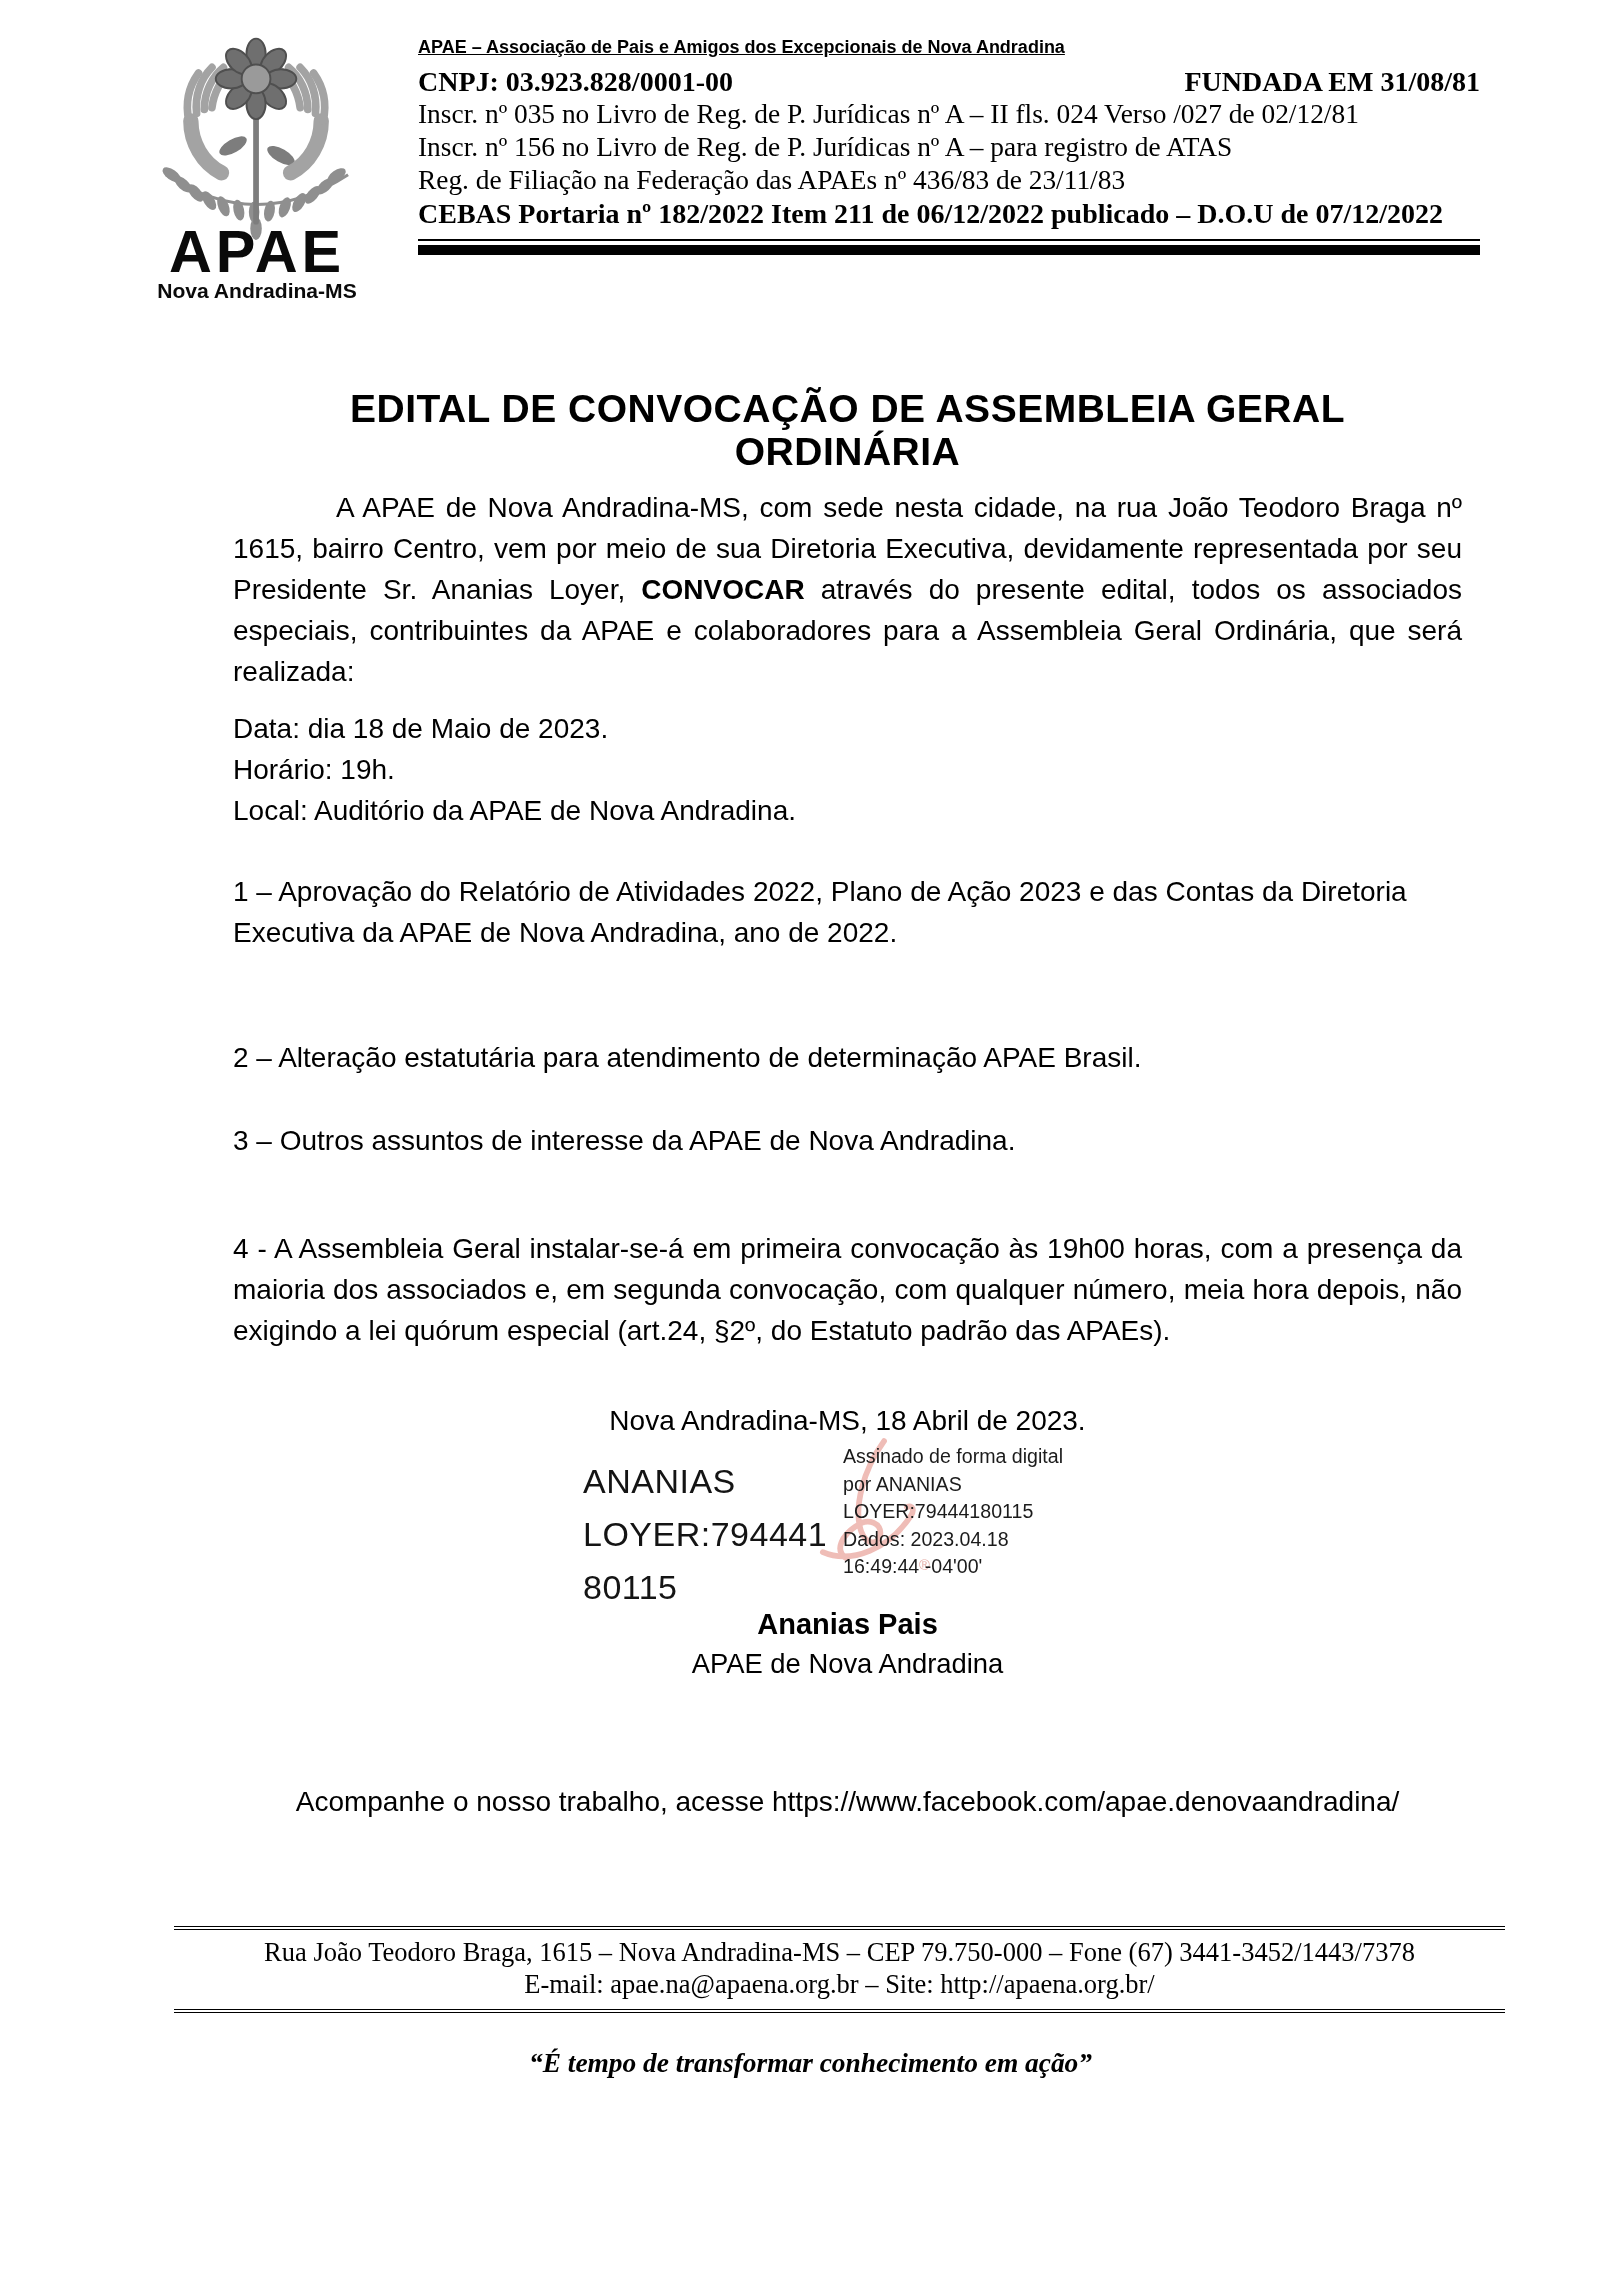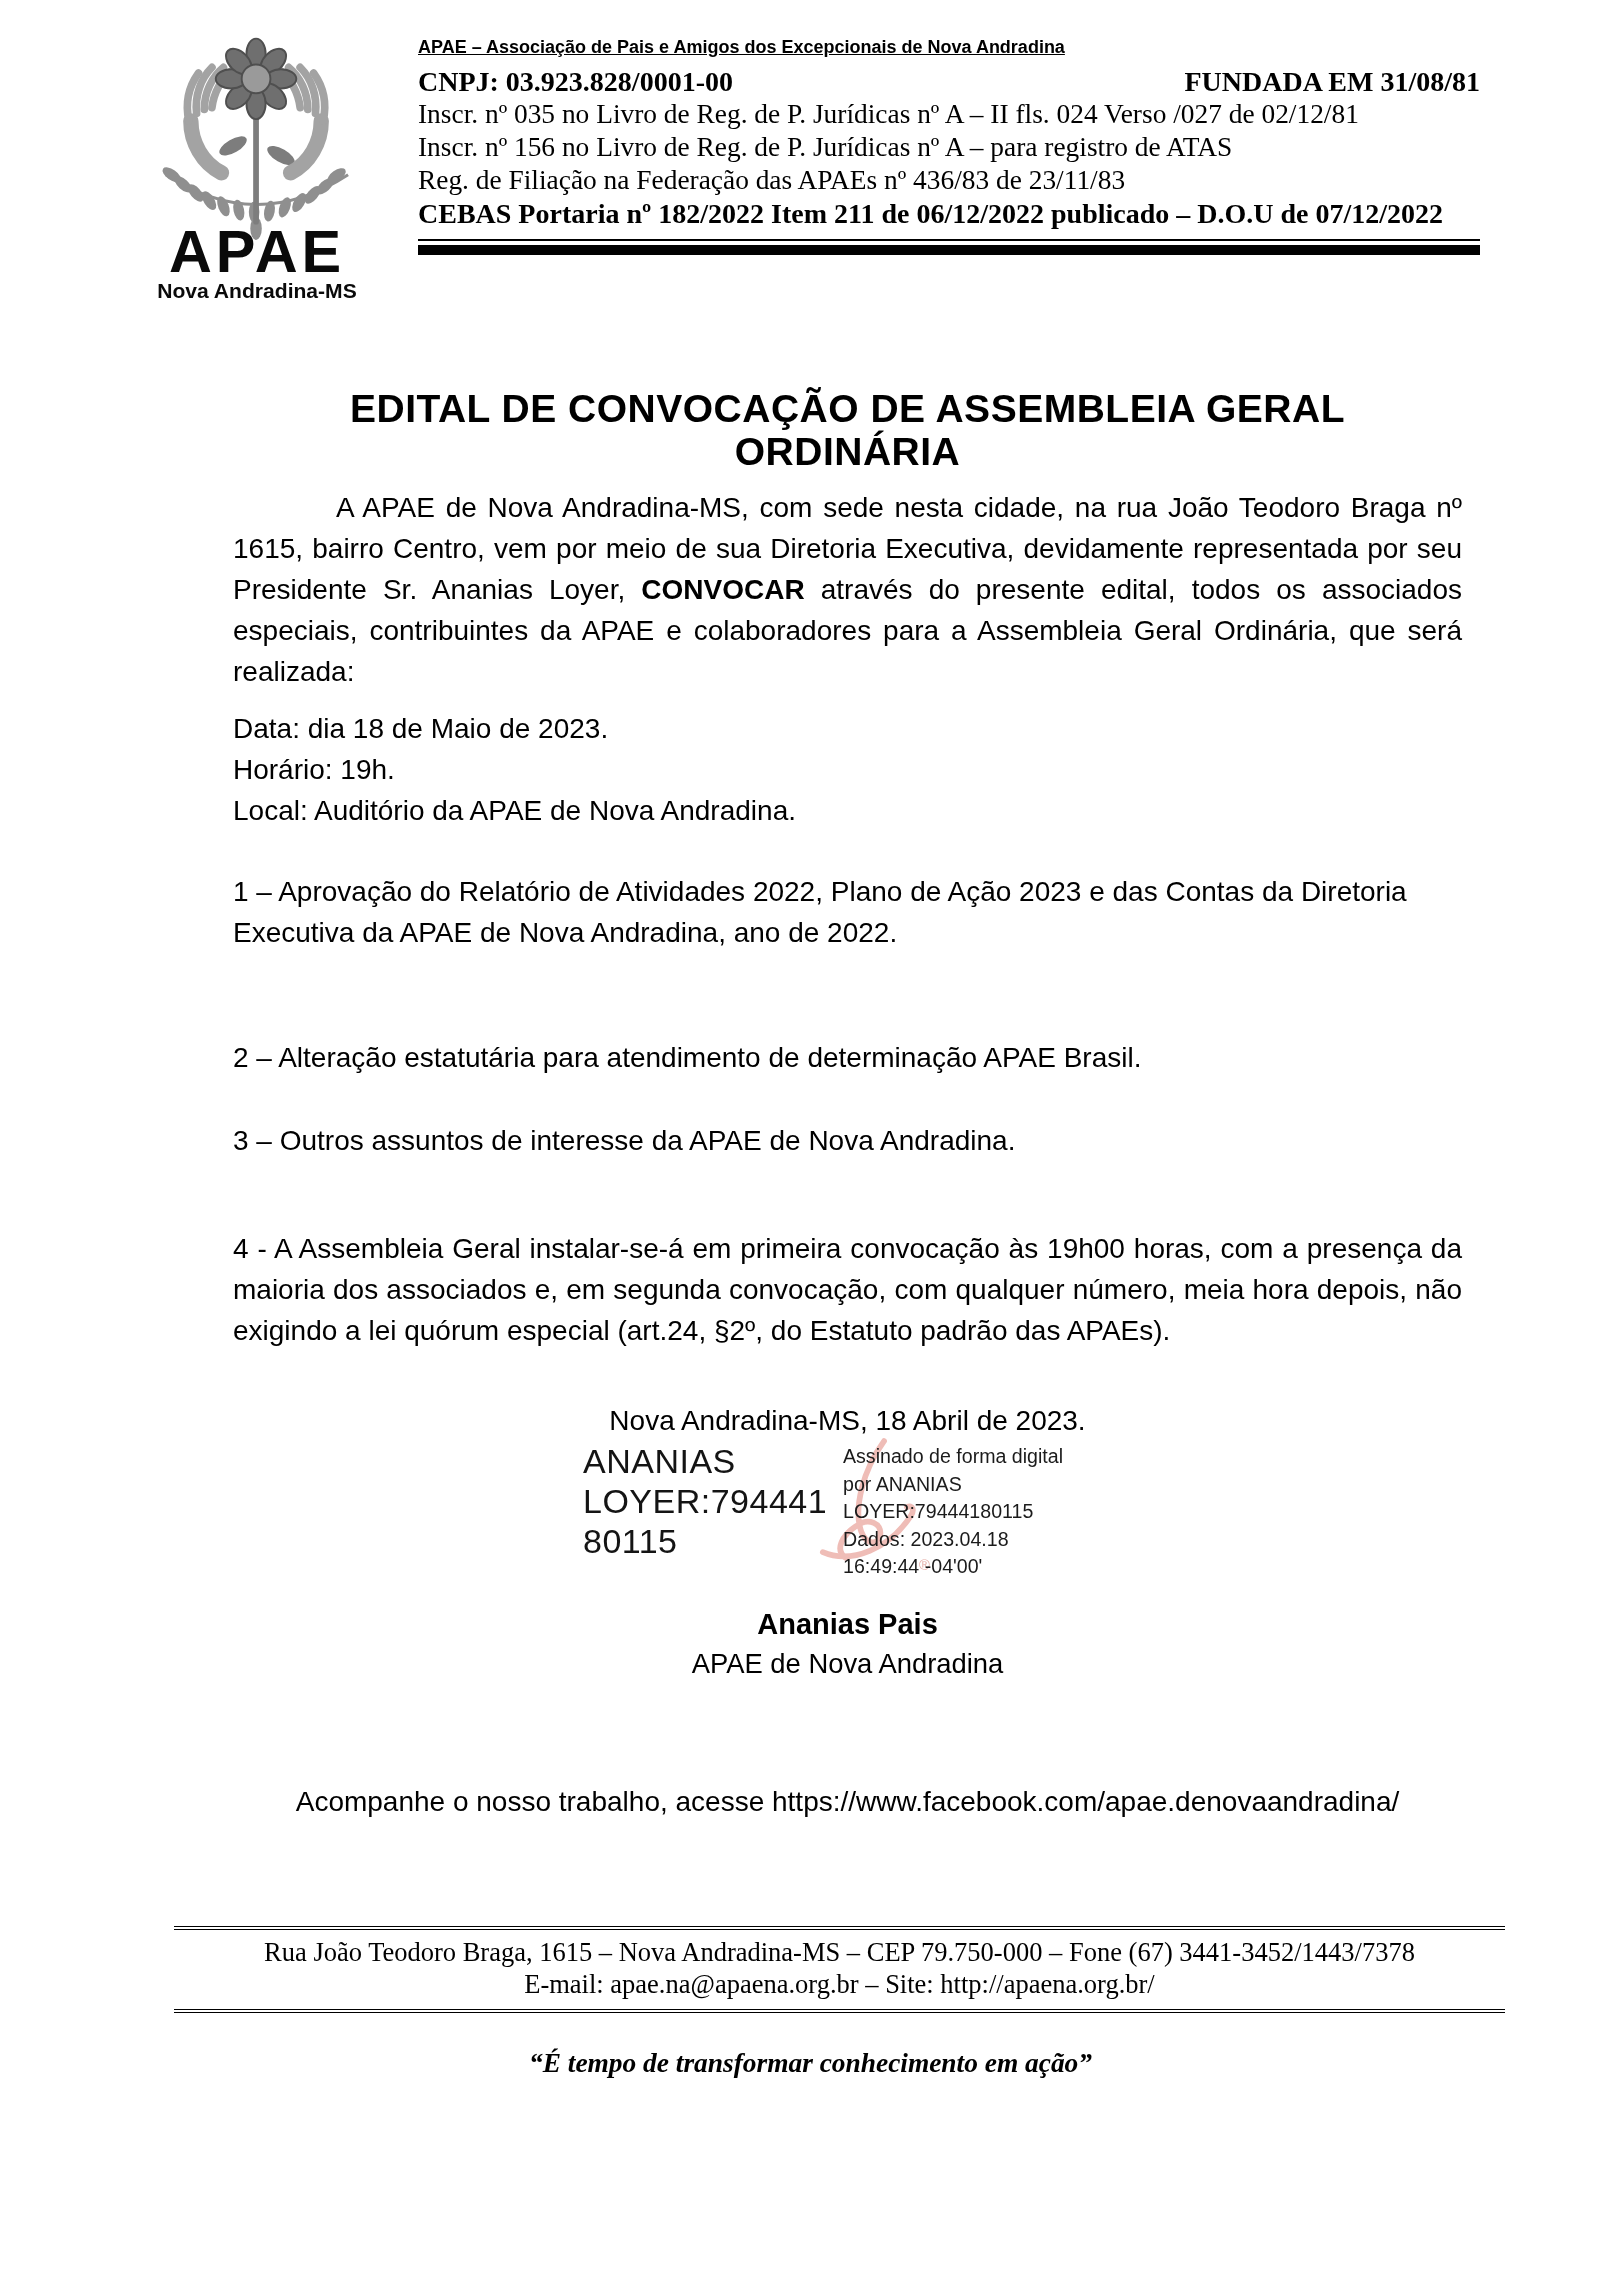--- a/index.html
+++ b/index.html
@@ -34,21 +34,21 @@
   .details { margin-top:16.7px; }
   .agenda-1 { margin:40px 0 0; }
   .agenda-2 { margin:84px 0 0; }
   .agenda-3 { margin:42px 0 0; }
   .agenda-4 { margin:67px 0 0; text-align:justify; }
   .dateline { margin:49px 0 0; text-align:center; }
   .closing  { margin:43px 0 0; text-align:center; }
   
   .sig-block { position:relative; height:164px; }
   .sig-big {
-    position:absolute; left:350px; top:0; font-size:34px; line-height:40px;
+    position:absolute; left:350px; top:14px; font-size:34px; line-height:53px;
     white-space:pre-line; color:#141414; letter-spacing:0.5px; z-index:2;
   }
   .ribbon { position:absolute; left:586px; top:-3.9px; z-index:1; }
   .sig-details {
     position:absolute; left:610px; top:2px; font-size:19.6px; line-height:27.4px;
     white-space:pre-line; color:#1b1b1b; z-index:2;
   }
   .reg-mark { position:absolute; left:686px; top:104px; font-size:14.7px; color:#e5aca6; z-index:1; }
   .sig-name { margin:0; text-align:center; font-weight:bold; font-size:29px; line-height:39px; }
   .sig-role { margin:0; text-align:center; font-size:27.4px; line-height:39px; }

